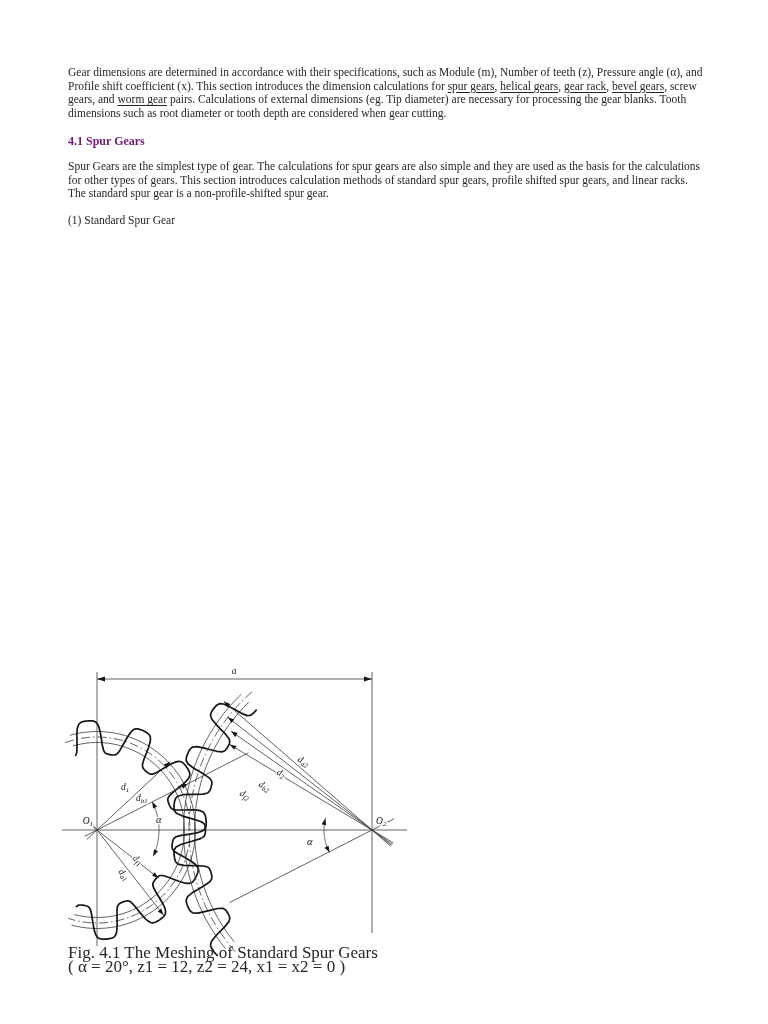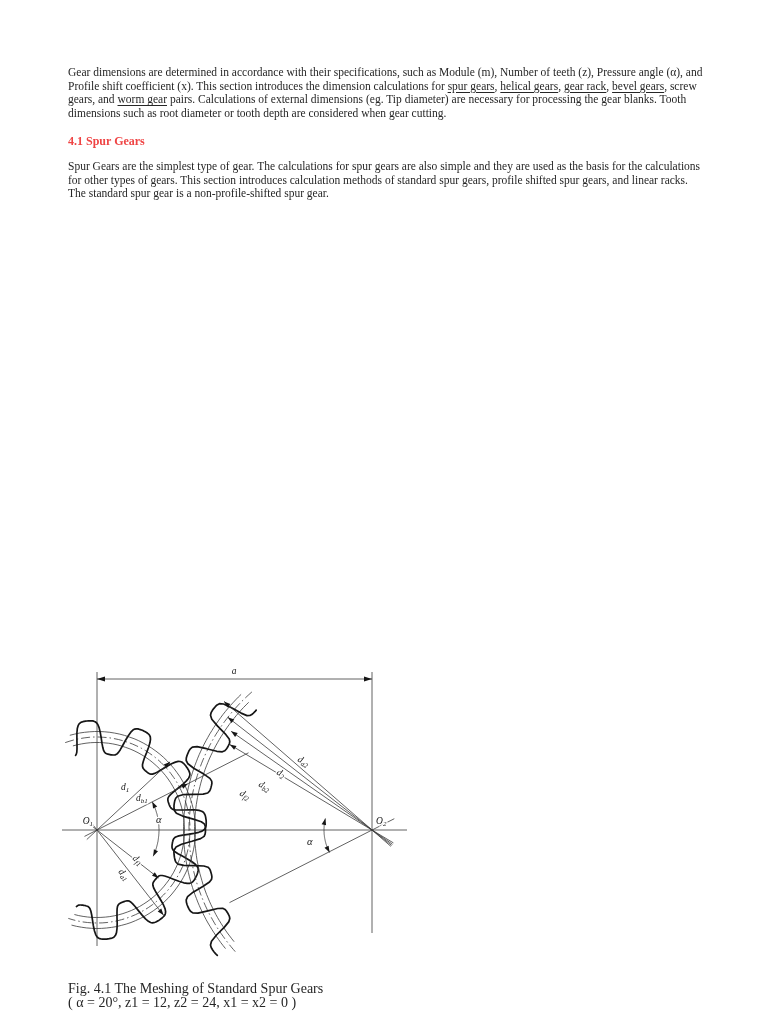--- a/index.html
+++ b/index.html
@@ -5,25 +5,25 @@
   html,body { margin:0; padding:0; }
   body {
     width:768px; height:1024px; background:#fff; overflow:hidden;
     font-family:"Liberation Serif", serif; color:#262626;
     position:relative;
   }
   .page { position:relative; width:612px; height:1024px; }
   .text-block { position:absolute; left:68px; top:66px; width:636px; }
   p.body-text { margin:0 0 13.6px 0; font-size:11.5px; line-height:13.6px; text-align:left; }
   .u { text-decoration:underline; text-underline-offset:2px; }
-  h2.heading { margin:6px 0 12px 0; font-size:12px; line-height:14px; font-weight:bold; color:#ef4444; }
+  h2.heading { margin:6px 0 12px 0; font-size:12px; line-height:14px; font-weight:bold; color:#701a75; }
   .block { display:block; }
   .figure { position:absolute; left:62px; top:658px; width:350px; height:292px; }
   .figure svg { display:block; overflow:visible; }
-  .caption { position:absolute; left:68px; top:946px; font-size:14px; line-height:13.6px; color:#262626;margin-top:36px; }
+  .caption { position:absolute; left:68px; top:946px; font-size:17px; line-height:13.6px; color:#262626; }
   
   .thin  { stroke:#3a3a3a; stroke-width:0.8; fill:none; }
   .teeth { stroke:#161616; stroke-width:1.7; fill:none; stroke-linejoin:round; stroke-linecap:round; }
   .cl    { stroke:#3a3a3a; stroke-width:0.8; fill:none; stroke-dasharray:9 3 1.5 3; }
   .ah    { fill:#161616; stroke:none; }
   .lbl   { fill:#161616; font-family:"Liberation Serif", serif; font-size:9.5px;
            stroke:#ffffff; stroke-width:2.6px; paint-order:stroke; }
   .it    { font-style:italic; }
   .sub   { font-size:7px; font-style:italic; }
   .alpha { font-size:10.5px; }
@@ -34,20 +34,21 @@
 <div class="page">
 
   <div class="text-block">
     <p class="body-text"><span>Gear dimensions are determined in accordance with their specifications, such as Module (m), Number of teeth (z), Pressure angle (α), and Profile shift coefficient (x). This section introduces the dimension calculations for </span><span class="u">spur gears</span><span>, </span><span class="u">helical gears</span><span>, </span><span class="u">gear rack</span><span>, </span><span class="u">bevel gears</span><span>, screw gears, and </span><span class="u">worm gear</span><span> pairs. Calculations of external dimensions (eg. Tip diameter) are necessary for processing the gear blanks. Tooth dimensions such as root diameter or tooth depth are considered when gear cutting.</span></p>
 
     <h2 class="heading">4.1 Spur Gears</h2>
 
     <p class="body-text">Spur Gears are the simplest type of gear. The calculations for spur gears are also simple and they are used as the basis for the calculations for other types of gears. This section introduces calculation methods of standard spur gears, profile shifted spur gears, and linear racks. The standard spur gear is a non-profile-shifted spur gear.</p>
 
     <p class="body-text">
+      <span class="block">(1) Standard Spur Gear</span>
     </p>
   </div>
 
   <div class="figure">
     <svg id="gear-figure" width="350" height="292" viewBox="0 0 350 292">
       <g id="fig-geometry">
           <path d="M0 172L345 172" class="thin"></path>
           <path d="M35 14L35 288" class="thin"></path>
           <path d="M310 14L310 275" class="thin"></path>
           <path d="M35 21L310 21" class="thin"></path>

